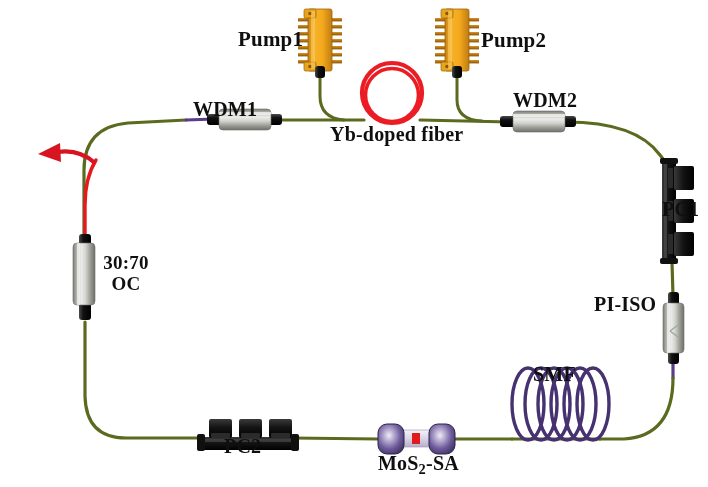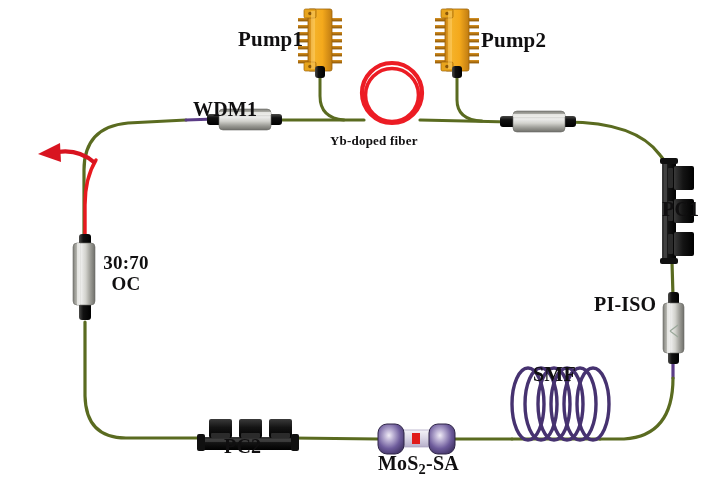--- a/index.html
+++ b/index.html
@@ -22,21 +22,21 @@
     line-height:1.08;
   }
   .lbl.red{color:#b3141e;}
   .lbl.center{text-align:center;}
   .sub{font-size:0.72em;vertical-align:-0.28em;}
   
   #lbl-pump1{left:238px;top:28px;font-size:21px;}
   #lbl-pump2{left:481px;top:29px;font-size:21px;}
   #lbl-wdm1{left:193px;top:87px;font-size:20px;margin-top:12px;}
   #lbl-wdm2{left:513px;top:90px;font-size:20px;}
-  #lbl-yb{left:330px;top:134px;font-size:13px;}
+  #lbl-yb{left:330px;top:124px;font-size:20px;}
   #lbl-pc1{left:620px;top:199px;font-size:20px;margin-left:42px;}
   #lbl-piso{left:594px;top:294px;font-size:20px;text-align:right;}
   #lbl-smf{left:533px;top:345px;font-size:20px;margin-top:19px;}
   #lbl-mos2{left:378px;top:453px;font-size:20px;}
   #lbl-pc2{left:224px;top:436px;font-size:20px;text-align:right;}
   #lbl-oc{left:95px;top:253px;font-size:19px;text-align:center;width:62px;}
   #lbl-out{left:6px;top:100px;font-size:19px;text-align:center;width:80px;}
 </style>
 </head>
 <body>
@@ -294,20 +294,21 @@
       <rect x="79" y="234" width="12" height="16" rx="3" fill="url(#bootV)"></rect>
       <rect x="79" y="300" width="12" height="20" rx="3" fill="url(#bootV)"></rect>
       <rect x="73" y="243" width="22" height="62" rx="4" fill="url(#metalV)" stroke="#6d6d68" stroke-width="0.6"></rect>
       <rect x="77" y="243" width="3" height="62" fill="#f4f4f2" opacity="0.7"></rect>
     </g>
   </svg>
 
   <div class="lbl" id="lbl-pump1">Pump1</div>
   <div class="lbl" id="lbl-pump2">Pump2</div>
   <div class="lbl" id="lbl-wdm1">WDM1</div>
+  <div class="lbl" id="lbl-wdm2">WDM2</div>
   <div class="lbl" id="lbl-yb">Yb-doped fiber</div>
   <div class="lbl" id="lbl-pc1">PC1</div>
   <div class="lbl" id="lbl-piso">PI-ISO</div>
   <div class="lbl" id="lbl-smf">SMF</div>
   <div class="lbl" id="lbl-pc2">PC2</div>
 
   <div class="lbl" id="lbl-mos2"><span>MoS</span><span class="sub">2</span><span>-SA</span></div>
 
   <div class="lbl center" id="lbl-oc"><span>30:70</span><br><span>OC</span></div>
 

